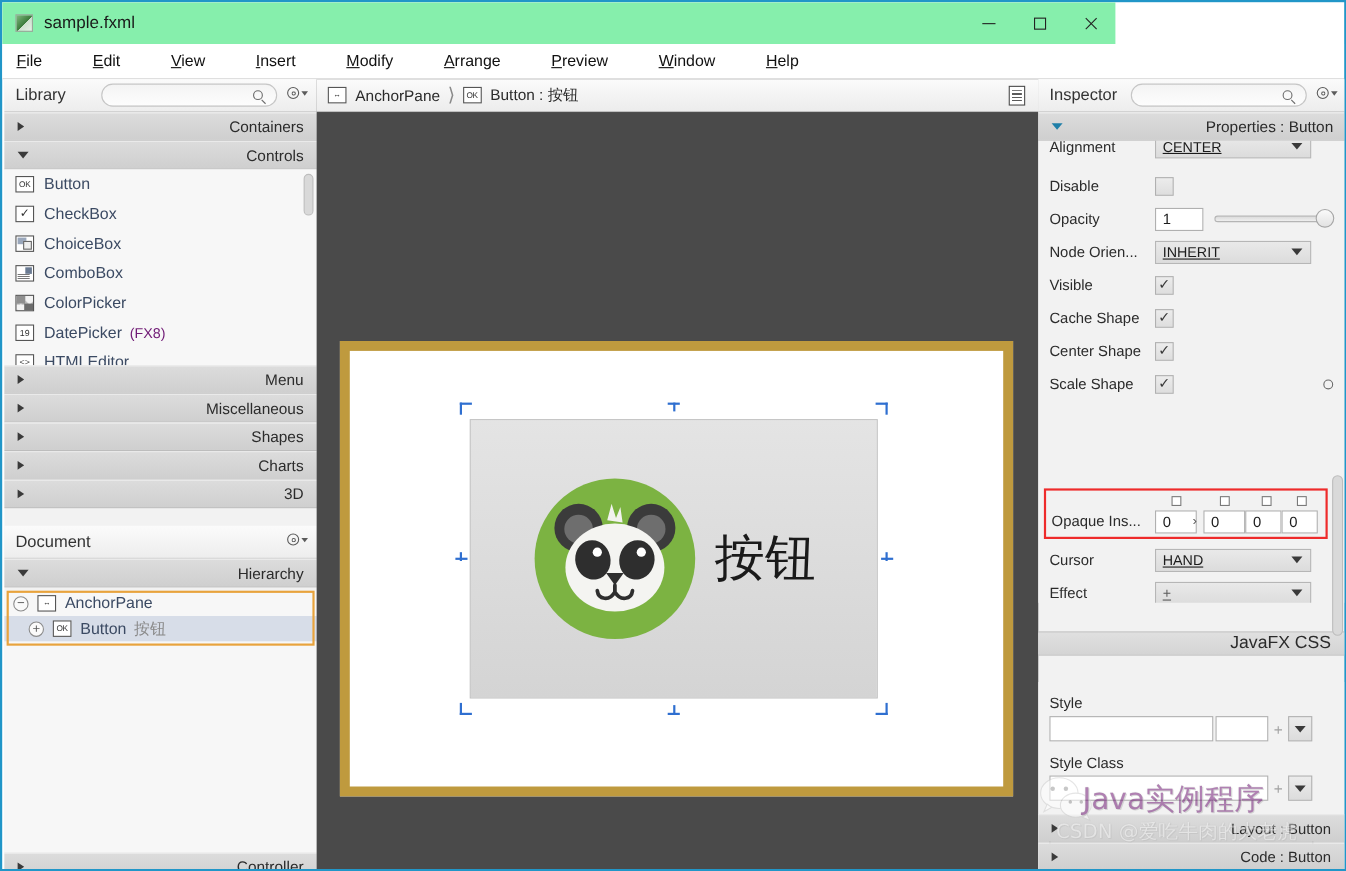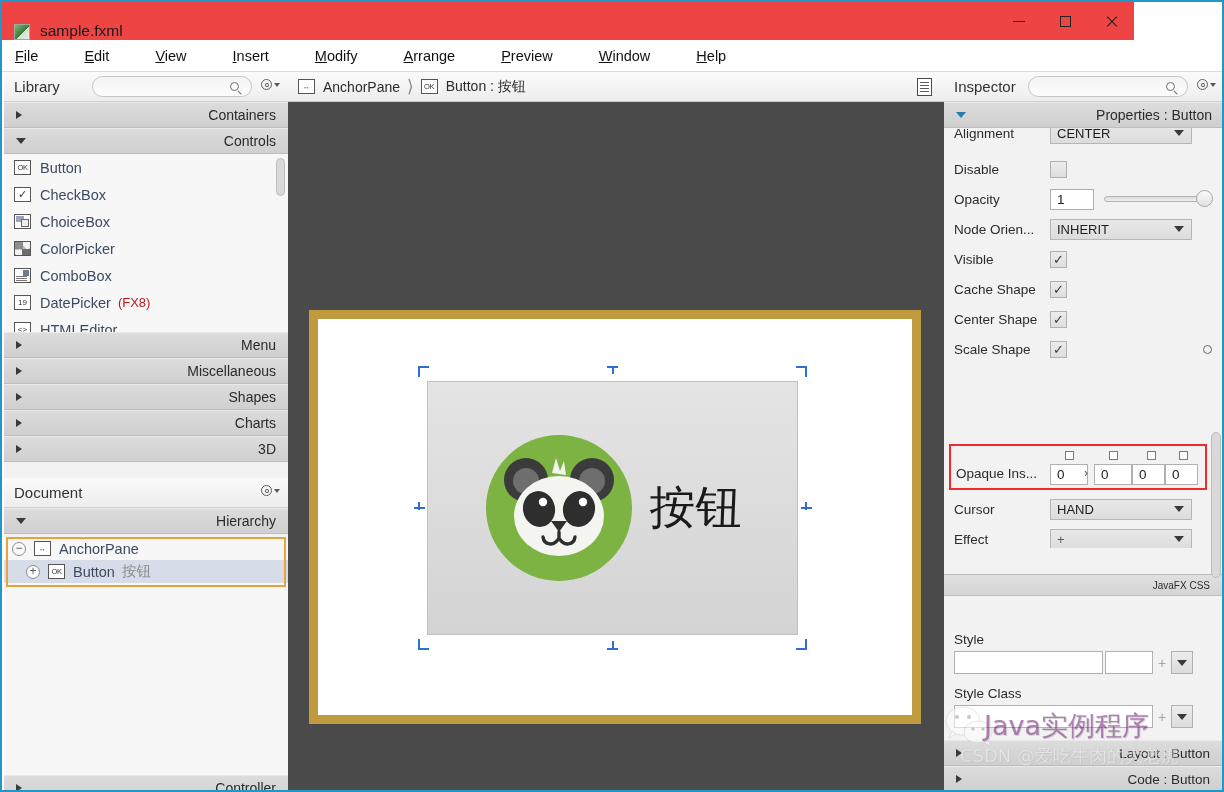--- a/index.html
+++ b/index.html
@@ -12,23 +12,23 @@
   #app {
     position: relative;
     width: 1224px; height: 792px;
     border: 2px solid #2196c8;
     background: #ffffff;
     overflow: hidden;
   }
 
   
   .titlebar {
-    position: absolute; left: 0; top: 0; width: 1132px; height: 38px;
-    background: #ef4444;
-    display: flex; align-items: flex-end;
+    position: absolute; left: 0; top: 0; width: 1012px; height: 38px;
+    background: #86efac;
+    display: flex; align-items: center;
   }
   .title-icon {
     width: 16px; height: 16px; margin-left: 12px; margin-right: 10px;
     background: linear-gradient(135deg,#7fb87f 0%, #3a7a3a 55%, #cfe0cf 55%, #e8efe8 100%);
     border: 1px solid #9aa89a;
   }
   .title-text { font-size: 15.5px; color: #1a1a1a; }
   .winbtns { position: absolute; right: 0; top: 0; height: 38px; display: flex; }
   .winbtn {
     width: 46px; height: 38px; display: flex; align-items: center; justify-content: center;
@@ -114,21 +114,21 @@
     border-left: 5px solid transparent; border-right: 5px solid transparent;
     border-top: 6.5px solid #3a3a3a; border-bottom: 0;
   }
 
   
   .lib-list {
     background: #f7f7f7; position: relative; overflow: hidden;
   }
   .lib-row { height: 27px; display: flex; align-items: center; padding-left: 10px; }
   .lib-row .lbl { font-size: 14.5px; color: #3b4a63; margin-left: 9px; }
-  .lib-row .sub { font-size: 13px; color: #b91c1c; margin-left: 7px; }
+  .lib-row .sub { font-size: 13px; color: #701a75; margin-left: 7px; }
   .ic {
     width: 17px; height: 15px; flex: 0 0 auto; border: 1px solid #555; background: #fff;
     position: relative; font-size: 7px; color: #333;
     display: flex; align-items: center; justify-content: center; line-height: 1;
   }
   .ic.ok:after { content: "OK"; font-size: 7.5px; letter-spacing: -0.3px; }
   .ic.chk:after { content: "\2713"; font-size: 11px; }
   .ic.cal:after { content: "19"; font-size: 8px; }
   .ic.html:after { content: "<>"; font-size: 8px; }
   .ic.cp {
@@ -206,21 +206,21 @@
   }
   .prow {
     height: 30px; display: flex; align-items: center; padding-left: 10px; position: relative;
   }
   .prow .plabel { width: 96px; font-size: 13.5px; color: #2b2b2b; flex: 0 0 auto; }
   .combo2 {
     width: 142px; height: 21px; background: linear-gradient(#e9e9e9,#dcdcdc);
     border: 1px solid #b6b6b6; font-size: 13px; color: #1c1c1c;
     display: flex; align-items: center; padding-left: 6px; position: relative;
   }
-  .combo2 .cv { flex: 1; }
+  .combo2 .cv { flex: 1; text-decoration: underline; }
   .combo2 .tri {
     width: 0; height: 0; margin-right: 7px;
     border-left: 5px solid transparent; border-right: 5px solid transparent; border-top: 6px solid #3a3a3a;
   }
   .cbx {
     width: 17px; height: 17px; background: linear-gradient(#ececec,#dedede);
     border: 1px solid #b0b0b0; display: flex; align-items: center; justify-content: center;
     font-size: 13px; color: #3a3a3a;
   }
   .numfield {
@@ -246,21 +246,21 @@
   }
   .opq-f { position: absolute; top: 18px; height: 21px; background: #fff; border: 1px solid #b0b0b0;
            font-size: 13.5px; color: #1c1c1c; display: flex; align-items: center; padding-left: 6px; }
   .opq-lbl { position: absolute; left: 5px; top: 20px; font-size: 13.5px; color: #2b2b2b; }
   .opq-gt  { position: absolute; left: 133px; top: 20px; font-size: 12px; color: #555; }
 
   .jfx-head {
     position: absolute; left: 0; top: 502px; width: 280px; height: 22px;
     background: linear-gradient(#e0e0e0,#d4d4d4); border-top: 1px solid #bdbdbd; border-bottom: 1px solid #bdbdbd;
     display: flex; align-items: center; justify-content: flex-end; padding-right: 14px;
-    font-size: 10px; color: #2b2b2b;
+    font-size: 16px; color: #2b2b2b;
   }
   .css-body { position: absolute; left: 0; top: 548px; width: 312px; height: 186px; background: #f2f2f2; }
   .css-lbl { font-size: 13.5px; color: #2b2b2b; margin: 0 0 4px 10px; }
   .css-row { display: flex; align-items: center; margin: 0 0 12px 10px; }
   .css-in  { height: 23px; background: #fff; border: 1px solid #b0b0b0; }
   .plusbtn { width: 18px; height: 23px; display:flex; align-items:center; justify-content:center;
              font-size: 14px; color: #a3a3a3; }
   .ddbtn {
     width: 22px; height: 23px; background: linear-gradient(#ececec,#dcdcdc); border: 1px solid #b0b0b0;
     display: flex; align-items: center; justify-content: center;
@@ -368,26 +368,26 @@
       </div>
       <div class="lib-row">
         <span class="ic chk"></span>
         <span class="lbl">CheckBox</span>
       </div>
       <div class="lib-row">
         <span class="ic cb"></span>
         <span class="lbl">ChoiceBox</span>
       </div>
       <div class="lib-row">
+        <span class="ic combo"></span>
+        <span class="lbl">ComboBox</span>
+      </div>
+      <div class="lib-row">
         <span class="ic cp"></span>
         <span class="lbl">ColorPicker</span>
-      </div>
-      <div class="lib-row">
-        <span class="ic combo"></span>
-        <span class="lbl">ComboBox</span>
       </div>
       <div class="lib-row">
         <span class="ic cal"></span>
         <span class="lbl">DatePicker</span>
         <span class="sub">(FX8)</span>
       </div>
       <div class="lib-row">
         <span class="ic html"></span>
         <span class="lbl">HTMLEditor</span>
       </div>

